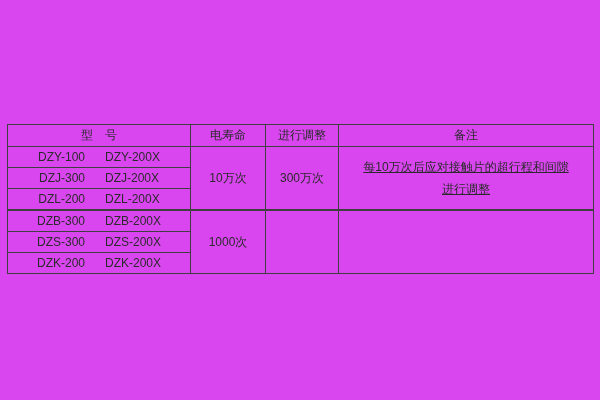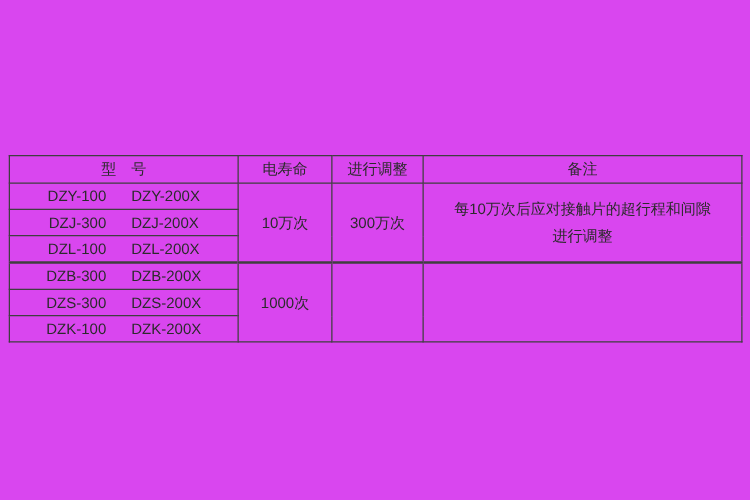--- a/index.html
+++ b/index.html
@@ -49,20 +49,21 @@
     margin-left: 20px;
   }
   .remarks-cell {
     text-align: left;
     padding-left: 14px;
     white-space: normal;
   }
   .remarks-line {
     line-height: 22px;
     font-size: 12px;
+    text-decoration: underline;
   }
 </style>
 </head>
 <body>
 
 <div class="page">
   <table class="spec-table">
     <colgroup>
       <col style="width:183px">
       <col style="width:75px">
@@ -90,21 +91,21 @@
           <div class="remarks-line">进行调整</div>
         </td>
       </tr>
       <tr>
         <td class="model-cell">
           <span class="m1">DZJ-300</span><span class="m2">DZJ-200X</span>
         </td>
       </tr>
       <tr>
         <td class="model-cell gsep">
-          <span class="m1">DZL-100</span><span class="m2">DZL-200X</span>
+          <span class="m1">DZL-200</span><span class="m2">DZL-200X</span>
         </td>
       </tr>
 
       <tr>
         <td class="model-cell">
           <span class="m1">DZB-300</span><span class="m2">DZB-200X</span>
         </td>
         <td rowspan="3">1000次</td>
         <td rowspan="3"></td>
         <td rowspan="3" class="remarks-cell">
@@ -112,18 +113,18 @@
           <div class="remarks-line"></div>
         </td>
       </tr>
       <tr>
         <td class="model-cell">
           <span class="m1">DZS-300</span><span class="m2">DZS-200X</span>
         </td>
       </tr>
       <tr>
         <td class="model-cell">
-          <span class="m1">DZK-100</span><span class="m2">DZK-200X</span>
+          <span class="m1">DZK-200</span><span class="m2">DZK-200X</span>
         </td>
       </tr>
     </tbody>
   </table>
 </div>
 
 </body></html>

